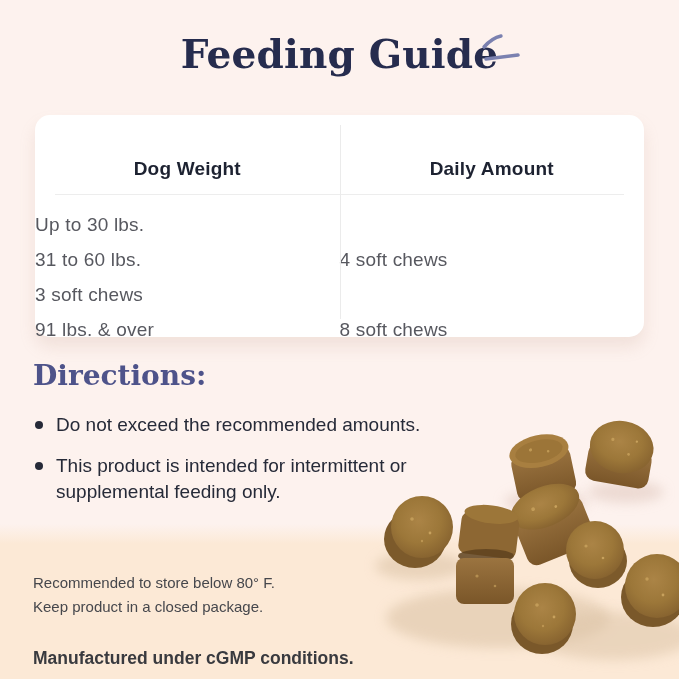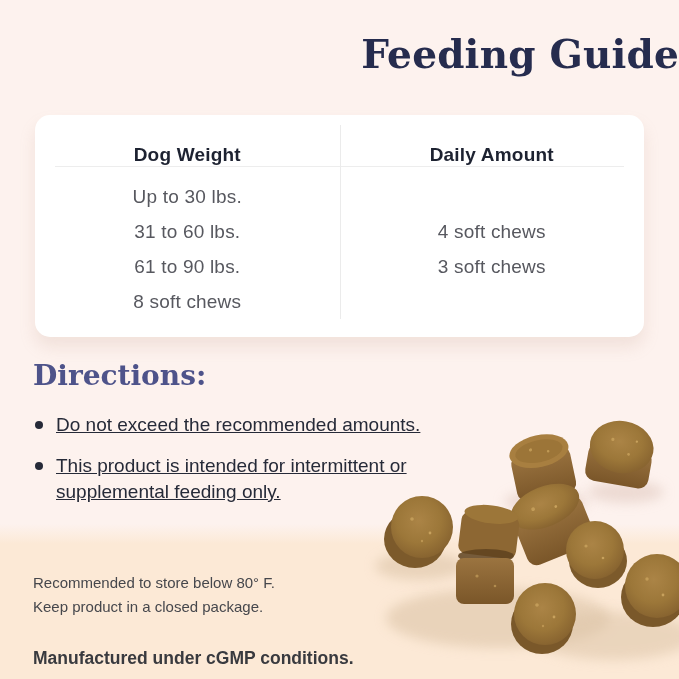--- a/index.html
+++ b/index.html
@@ -13,21 +13,21 @@
     width: 679px; height: 679px;
     overflow: hidden;
     background: linear-gradient(to bottom,
       #fdf2ee 0px, #fdf2ee 524px,
       #fce9d6 544px, #fce9d6 100%);
   }
 
   
   .title-wrap {
     position: absolute; top: 30px; left: 0; right: 0;
-    display: flex; justify-content: flex-end;
+    display: flex; justify-content: center;
   }
   .title {
     position: relative;
     font-family: "DejaVu Serif", "Liberation Serif", serif;
     font-weight: 600;
     font-size: 39px;
     letter-spacing: 0.2px;
     color: #262c4e;
     line-height: 48px;
   }
@@ -44,40 +44,41 @@
     background: #ffffff;
     border-radius: 15px;
     box-shadow: 0 10px 16px rgba(188, 148, 135, 0.18);
   }
   .card .v-divider {
     position: absolute;
     left: 50%; top: 10px; bottom: 18px;
     width: 1px; background: #ebebeb;
   }
   .thead {
-    display: flex; align-items: flex-end;
+    display: flex; align-items: center;
     height: 51px;
+    margin-top: 28px;
   }
   .thead .cell {
     width: 50%; text-align: center;
     font-size: 19px; font-weight: 700;
     letter-spacing: 0.2px;
     color: #1d2231;
   }
   .h-divider {
     height: 1px; background: #ededed;
     margin: 0 20px;
   }
   .tbody { padding-top: 12px; }
   .trow {
     display: flex; align-items: center;
     height: 35px;
   }
   .trow .cell {
-    width: 50%; text-align: center;
+    width: 50%; 
     font-size: 19px; font-weight: 400;
     color: #57585f;
     letter-spacing: 0.2px;
   }
 
   
   .directions-heading {
     position: absolute; left: 33px; top: 358px;
     font-family: "DejaVu Serif", "Liberation Serif", serif;
     font-weight: 600;
@@ -92,21 +93,20 @@
     list-style: none; margin: 0; padding: 0;
   }
   .bullets li {
     position: relative;
     padding-left: 23px;
     margin-bottom: 15px;
     font-size: 19px;
     line-height: 26px;
     color: #262a38;
     max-width: 392px;
-    text-decoration: underline;
   }
   .bullets li .dot {
     position: absolute; left: 2px; top: 9px;
     width: 8px; height: 8px; border-radius: 50%;
     background: #262a38;
   }
 
   
   .storage-note {
     position: absolute; left: 33px; top: 556px;
@@ -153,24 +153,24 @@
     <div class="h-divider"></div>
     <div class="tbody">
       <div class="trow">
         <div class="cell">Up to 30 lbs.</div>
       </div>
       <div class="trow">
         <div class="cell">31 to 60 lbs.</div>
         <div class="cell">4 soft chews</div>
       </div>
       <div class="trow">
-        <div class="cell">61 to 90 lbs.</div>
         <div class="cell">3 soft chews</div>
       </div>
       <div class="trow">
+        <div class="cell">91 lbs. &amp; over</div>
         <div class="cell">8 soft chews</div>
       </div>
     </div>
   </div>
 
   <div class="directions-heading">Directions:</div>
   <ul class="bullets">
     <li>
       <span class="dot"></span>
       <span>Do not exceed the recommended amounts.</span>

